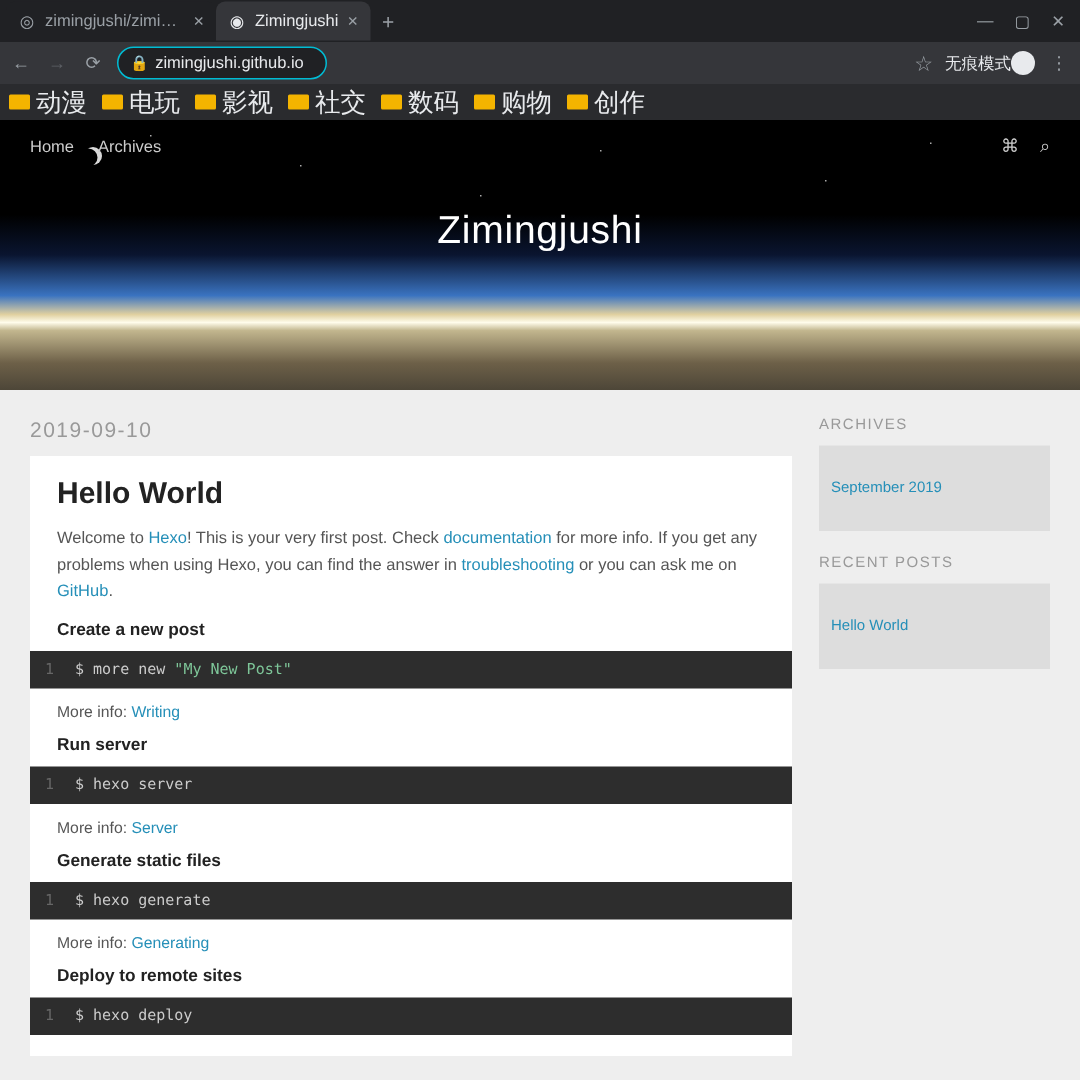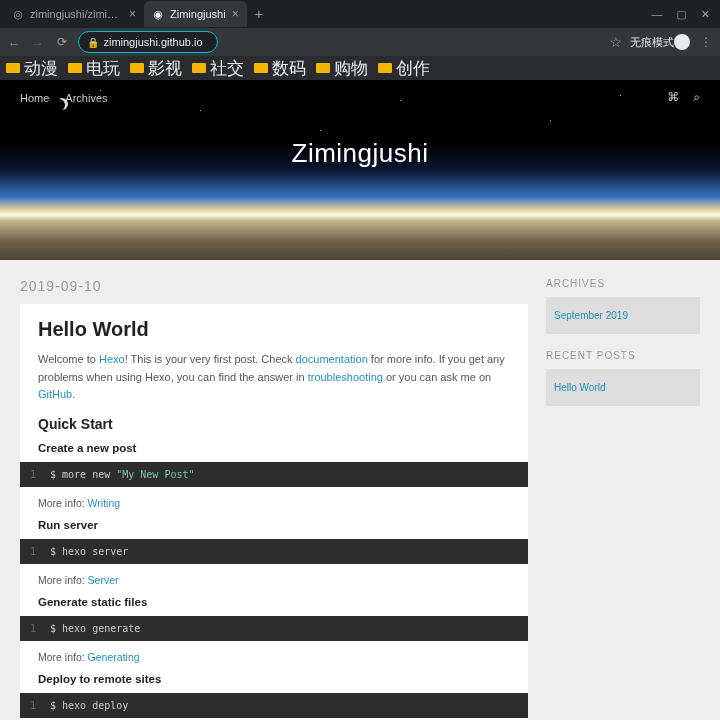--- a/index.html
+++ b/index.html
@@ -44,21 +44,21 @@
 .post-text a { color: #258fb8; text-decoration: none; }
 .h2 { font-size: 14px; font-weight: 700; color: #222; margin: 12px 0 10px; }
 .h3 { font-size: 11.5px; font-weight: 700; color: #222; margin: 10px 0 8px; }
 .code-block { background: #2d2d2d; color: #ccc; font-family: Menlo, Consolas, monospace; font-size: 10px; padding: 7px 10px; margin: 0 -18px; display: flex; }
 .code-block .ln { color: #666; width: 20px; }
 .code-block .str { color: #7ec699; }
 .more-info { font-size: 10.5px; color: #555; margin: 10px 0 8px; }
 .more-info a { color: #258fb8; text-decoration: none; }
 .sidebar { width: 154px; }
 .side-head { color: #999; font-size: 10px; letter-spacing: 1px; margin-bottom: 8px; }
-.side-item { background: #ddd; padding: 13px 8px; font-size: 10px; color: #258fb8; cursor: pointer; margin-bottom: 16px; }
+.side-item { background: #ddd; padding: 23px 8px; font-size: 10px; color: #258fb8; cursor: pointer; margin-bottom: 16px; }
 </style>
 </head>
 <body>
 
 <div class="chrome-top">
   <div class="tab-bar">
     <div class="tab inactive">
       <span class="tab-favicon">◎</span>
       <span class="tab-label">zimingjushi/zimingjushi.github.i</span>
       <span class="tab-close">×</span>
@@ -146,21 +146,20 @@
   </div>
 
   <div class="content">
     <div class="main-col">
       <div class="post-date">2019-09-10</div>
       <div class="card">
         <div class="post-title">Hello World</div>
         <p class="post-text">
           <span>Welcome to </span><a>Hexo</a><span>! This is your very first post. Check </span><a>documentation</a><span> for more info. If you get any problems when using Hexo, you can find the answer in </span><a>troubleshooting</a><span> or you can ask me on </span><a>GitHub</a><span>.</span>
         </p>
-        <div class="h2">Quick Start</div>
 
         <div class="h3">Create a new post</div>
         <div class="code-block">
             <span class="ln">1</span>
             <span><span>$ more new </span><span class="str">"My New Post"</span></span>
           </div>
         <div class="more-info"><span>More info: </span><a>Writing</a></div>
 
         <div class="h3">Run server</div>
         <div class="code-block">

